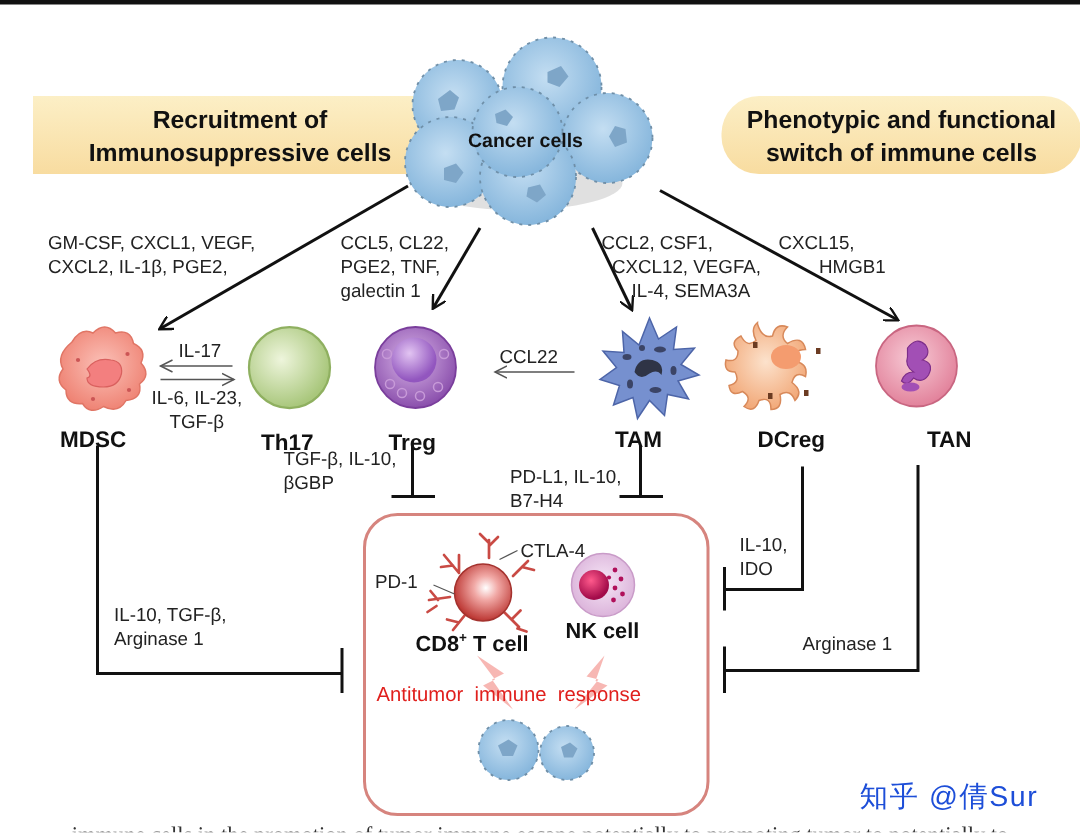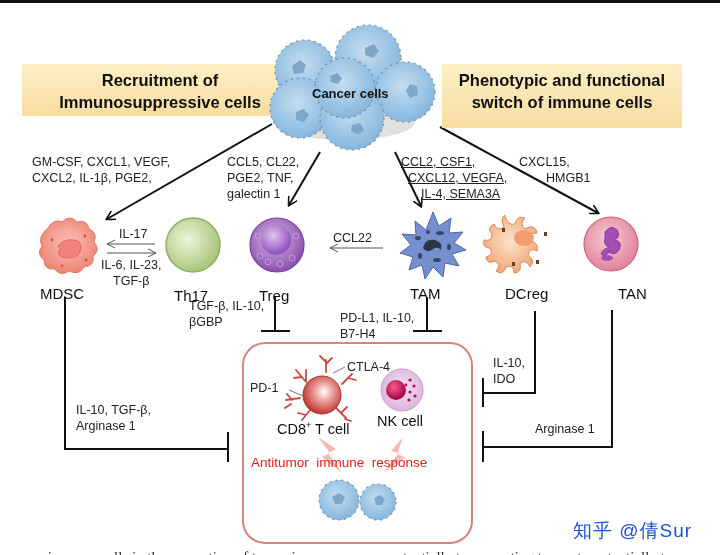--- a/index.html
+++ b/index.html
@@ -1,21 +1,21 @@
 <!DOCTYPE html>
 <html><head>
 <meta charset="utf-8">
 <style>
   html,body{margin:0;padding:0;background:#fff;}
   body{width:720px;height:555px;position:relative;overflow:hidden;font-family:"Liberation Sans",sans-serif;color:#222;}
   .topbar{position:absolute;left:0;top:0;width:720px;height:3px;background:#111;}
   .abs{position:absolute;}
   .box{position:absolute;background:linear-gradient(#fcefc6,#f8dca0);text-align:center;font-weight:bold;font-size:16.5px;line-height:22px;color:#111;}
   .lbl{position:absolute;font-size:12.5px;line-height:16px;color:#222;white-space:nowrap;}
-  .cellname{position:absolute;font-size:15px;font-weight:normal;color:#111;text-align:center;white-space:nowrap;}
+  .cellname{position:absolute;font-size:15px;font-weight:bold;color:#111;text-align:center;white-space:nowrap;}
   .red{color:#e0201d;}
   svg{position:absolute;left:0;top:0;}
   .wm{position:absolute;font-size:19px;color:#1d4ed8;letter-spacing:1px;}
   .caption{position:absolute;left:0;top:544px;width:720px;height:11px;overflow:hidden;font-family:"Liberation Serif",serif;font-size:15px;line-height:26px;color:#333;text-align:center;}
 </style>
 </head>
 <body>
 
 <div class="topbar"></div>
 
@@ -68,21 +68,21 @@
     <line x1="483" y1="431" x2="483" y2="462"></line>
   </g>
 
   <rect x="243" y="343" width="229" height="200" rx="22" ry="22" fill="none" stroke="#d6847e" stroke-width="2"></rect>
 </svg>
 
 <div class="box" style="left:22px;top:64px;width:276px;height:52px;padding-top:5px;box-sizing:border-box;">
   <div>Recruitment of</div>
   <div>Immunosuppressive cells</div>
 </div>
-<div class="box" style="left:442px;top:64px;width:240px;height:64px;padding-top:5px;box-sizing:border-box;">
+<div class="box" style="left:481px;top:64px;width:240px;height:52px;padding-top:5px;box-sizing:border-box;border-radius:25px;">
   <div>Phenotypic and functional</div>
   <div>switch of immune cells</div>
 </div>
 
 <svg width="720" height="555">
   <defs>
     <radialGradient id="cg" cx="45%" cy="40%" r="60%">
       <stop offset="0" stop-color="#c4def2"></stop>
       <stop offset="1" stop-color="#86b6dc"></stop>
     </radialGradient>
@@ -144,21 +144,21 @@
 
 <div class="lbl" style="left:32px;top:154px;">
   <div>GM-CSF, CXCL1, VEGF,</div>
   <div>CXCL2, IL-1β, PGE2,</div>
 </div>
 <div class="lbl" style="left:227px;top:154px;">
   <div>CCL5, CL22,</div>
   <div>PGE2, TNF,</div>
   <div>galectin 1</div>
 </div>
-<div class="lbl" style="left:401px;top:154px;text-decoration:underline;">
+<div class="lbl" style="left:401px;top:154px;">
   <div>CCL2, CSF1,</div>
   <div style="padding-left:7px">CXCL12, VEGFA,</div>
   <div style="padding-left:20px">IL-4, SEMA3A</div>
 </div>
 <div class="lbl" style="left:519px;top:154px;">
   <div>CXCL15,</div>
   <div style="padding-left:27px">HMGB1</div>
 </div>
 
 <div class="lbl" style="left:119px;top:226px;">IL-17</div>

